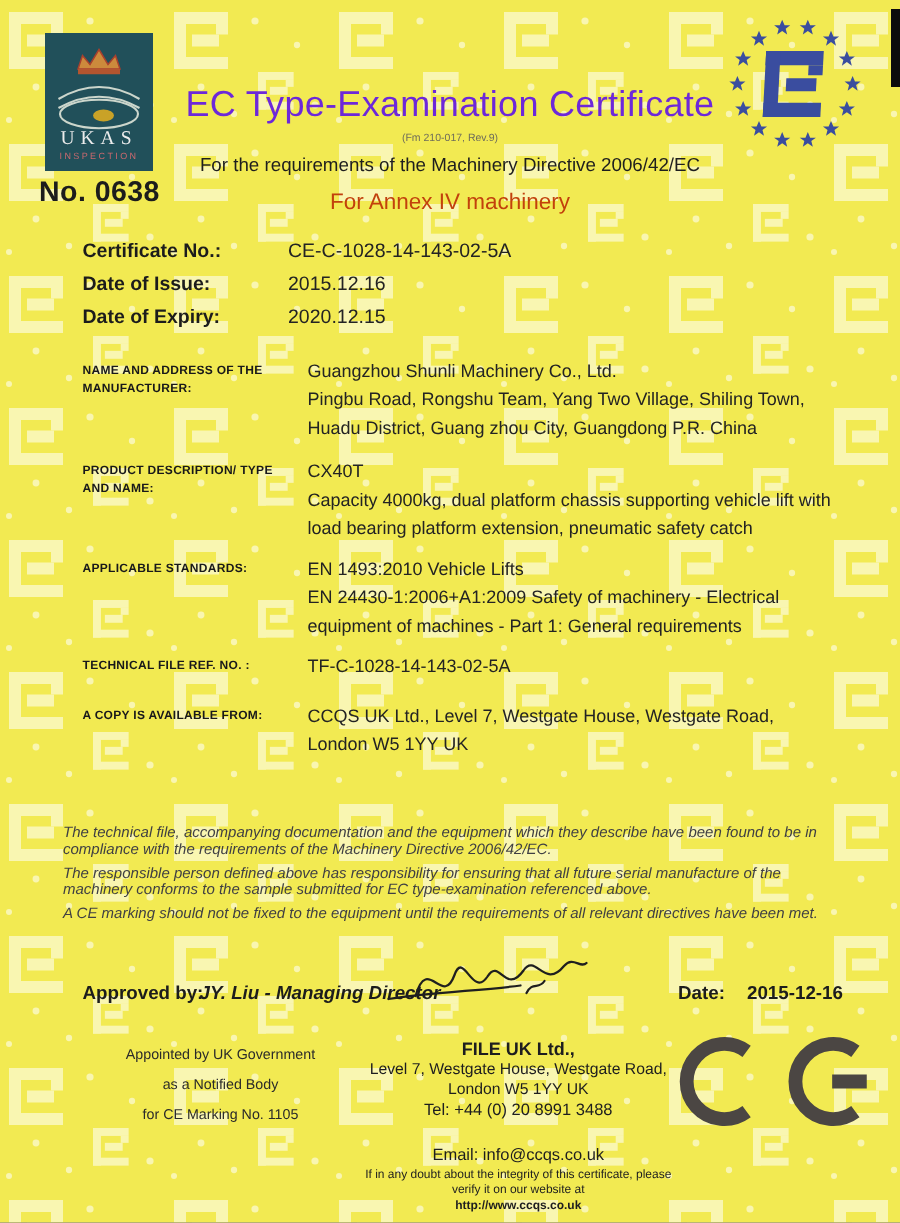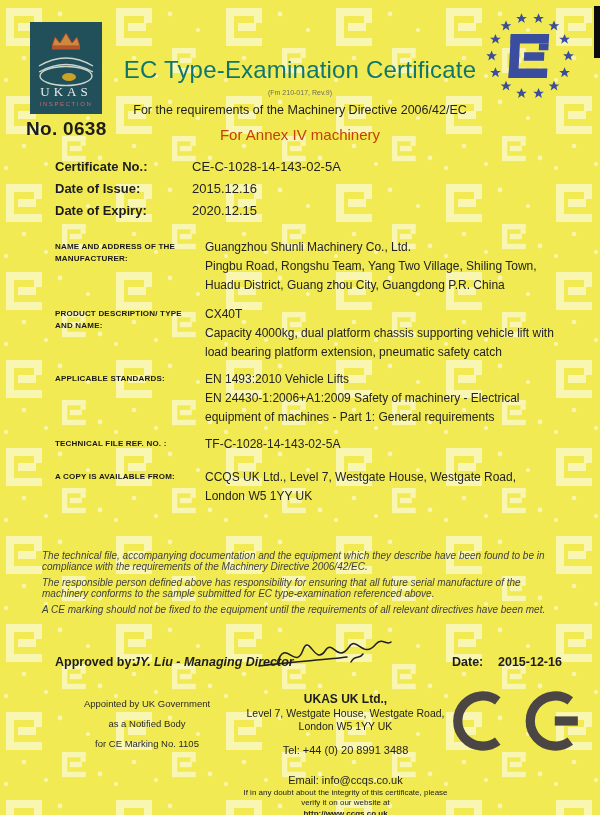--- a/index.html
+++ b/index.html
@@ -9,21 +9,21 @@
     font-family:"Liberation Sans","DejaVu Sans",sans-serif;color:#1c1c1c;
   }
   .wm{position:absolute;inset:0;z-index:0;}
   .layer{position:absolute;z-index:1;}
   
   .ukas-box{left:30px;top:22px;}
   .ukas-number{left:26px;top:118px;font-size:19px;font-weight:bold;letter-spacing:.3px;}
   .scan-bar{right:0;top:6px;width:6px;height:52px;background:#0c0c0c;}
   .eu-logo{left:482px;top:8px;}
   .title-wrap{left:70px;top:56px;width:460px;text-align:center;}
-  .cert-title{font-size:24px;color:#0f766e;letter-spacing:.2px;text-align:center;}
+  .cert-title{font-size:24px;color:#6d28d9;letter-spacing:.2px;text-align:center;}
   .form-ref{margin-top:5px;font-size:7px;color:#6f6d5a;}
   .subtitle{margin-top:7px;font-size:12.5px;color:#1e1e1e;}
   .subtitle2{margin-top:9px;font-size:15px;color:#c2410c;}
   
   .fl{position:absolute;font-size:13px;font-weight:bold;left:55px;}
   .fv{position:absolute;font-size:13px;left:192px;color:#232323;}
   
   .dlabel{position:absolute;left:55px;width:148px;font-size:8px;font-weight:bold;letter-spacing:.2px;line-height:12px;color:#18181a;}
   .dvalue{position:absolute;left:205px;width:365px;font-size:12px;line-height:19px;color:#232323;}
   .dvalue span{display:block;}
@@ -35,21 +35,21 @@
   .appr-name{left:133px;top:655px;font-size:12.5px;font-weight:bold;font-style:italic;}
   .sig{left:255px;top:620px;}
   .date-label{left:452px;top:655px;font-size:12.5px;font-weight:bold;}
   .date-value{left:498px;top:655px;font-size:12.5px;font-weight:bold;text-align:right;}
   
   .nb{left:52px;top:698px;width:190px;text-align:center;font-size:9.5px;color:#2a2a2a;}
   .nb div{margin-bottom:9px;}
   .ccqs{left:243px;top:692px;width:205px;text-align:center;color:#1d1d1f;}
   .ccqs .name{font-size:12px;font-weight:bold;}
   .ccqs .addr{font-size:10.5px;line-height:13px;margin-top:1px;}
-  .ccqs .tel{font-size:11px;margin-top:11px;}
+  .ccqs .tel{font-size:11px;margin-top:1px;}
   .ccqs .email{font-size:11px;margin-top:18px;}
   .ccqs .note{font-size:8px;line-height:10px;margin-top:2px;}
   .ccqs .web{font-size:8px;font-weight:bold;margin-top:1px;}
   .ce{left:448px;top:688px;}
 </style>
 </head>
 <body>
 
 <div class="page">
 
@@ -213,21 +213,21 @@
   <div class="layer date-label">Date:</div>
   <div class="layer date-value">2015-12-16</div>
 
   <div class="layer nb">
     <div>Appointed by UK Government</div>
     <div>as a Notified Body</div>
     <div>for CE Marking No. 1105</div>
   </div>
 
   <div class="layer ccqs">
-    <div class="name">UKAS UK Ltd.,</div>
+    <div class="name">FILE UK Ltd.,</div>
     <div class="addr">Level 7, Westgate House, Westgate Road, London W5 1YY UK</div>
     <div class="tel">Tel: +44 (0) 20 8991 3488</div>
     <div class="email">Email: info@ccqs.co.uk</div>
     <div class="note">If in any doubt about the integrity of this certificate, please verify it on our website at</div>
     <div class="web">http://www.ccqs.co.uk</div>
   </div>
 
   <div class="layer ce">
     <svg width="145" height="66" viewBox="0 0 220 100">
       <g fill="none" stroke="#4b4643" stroke-width="14">

